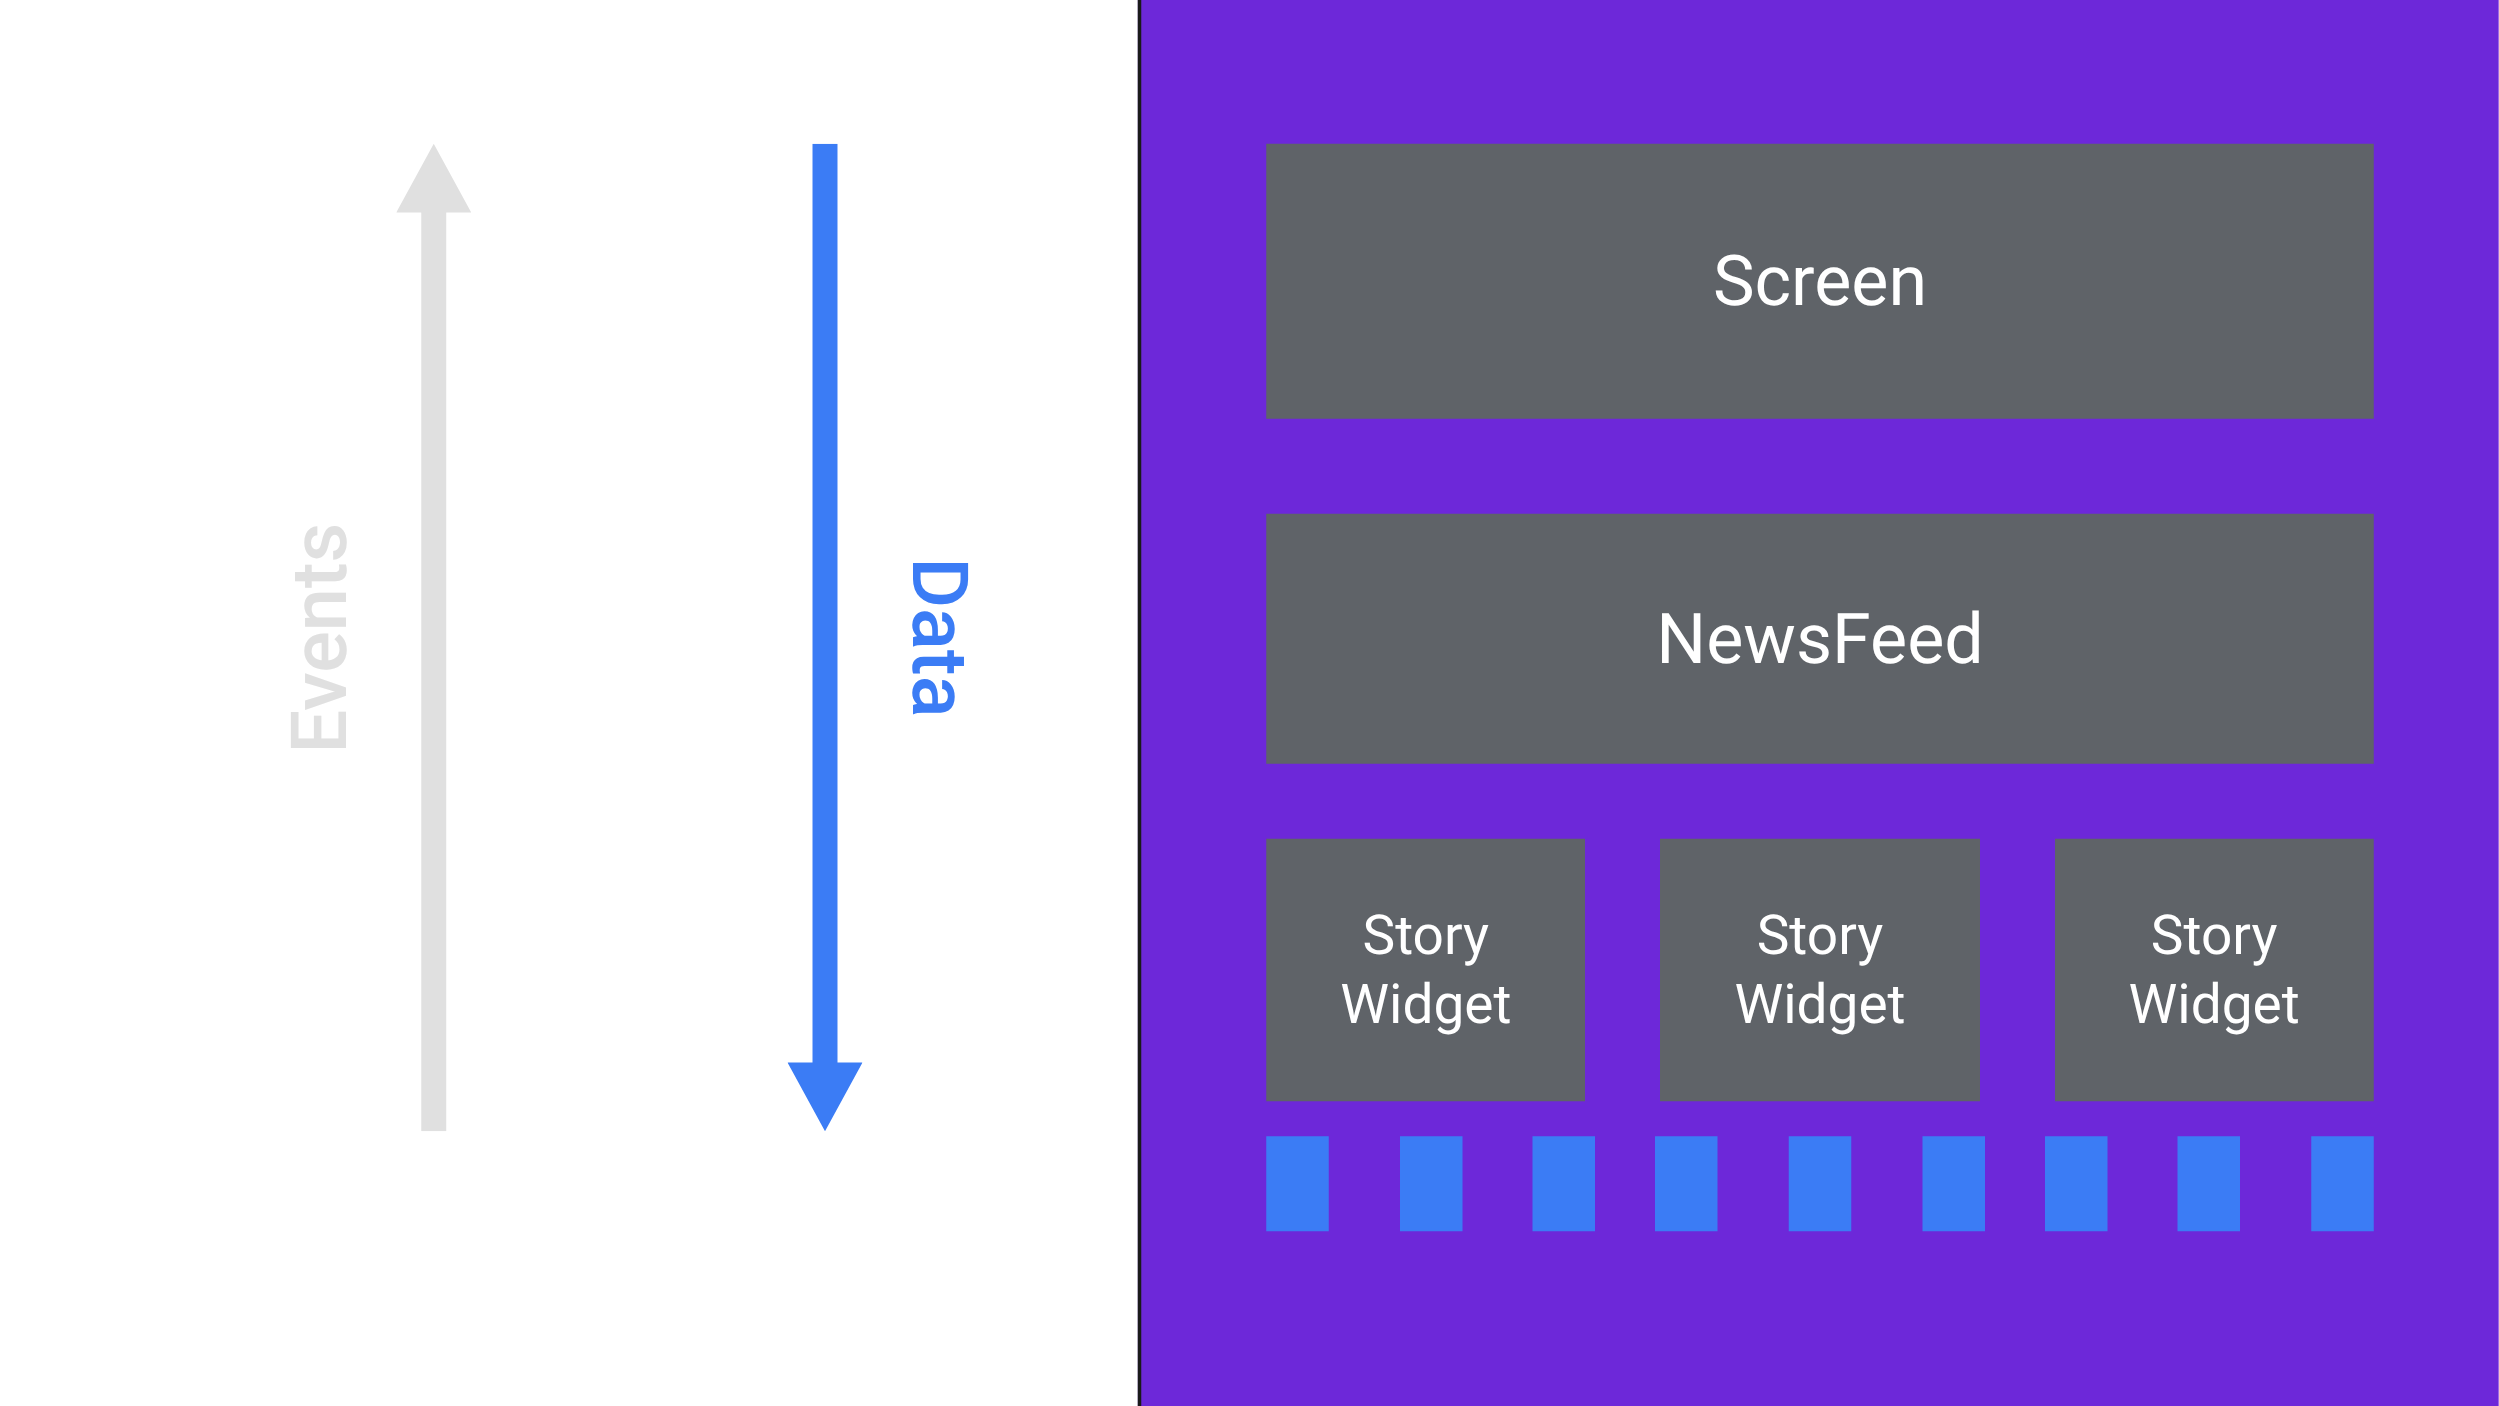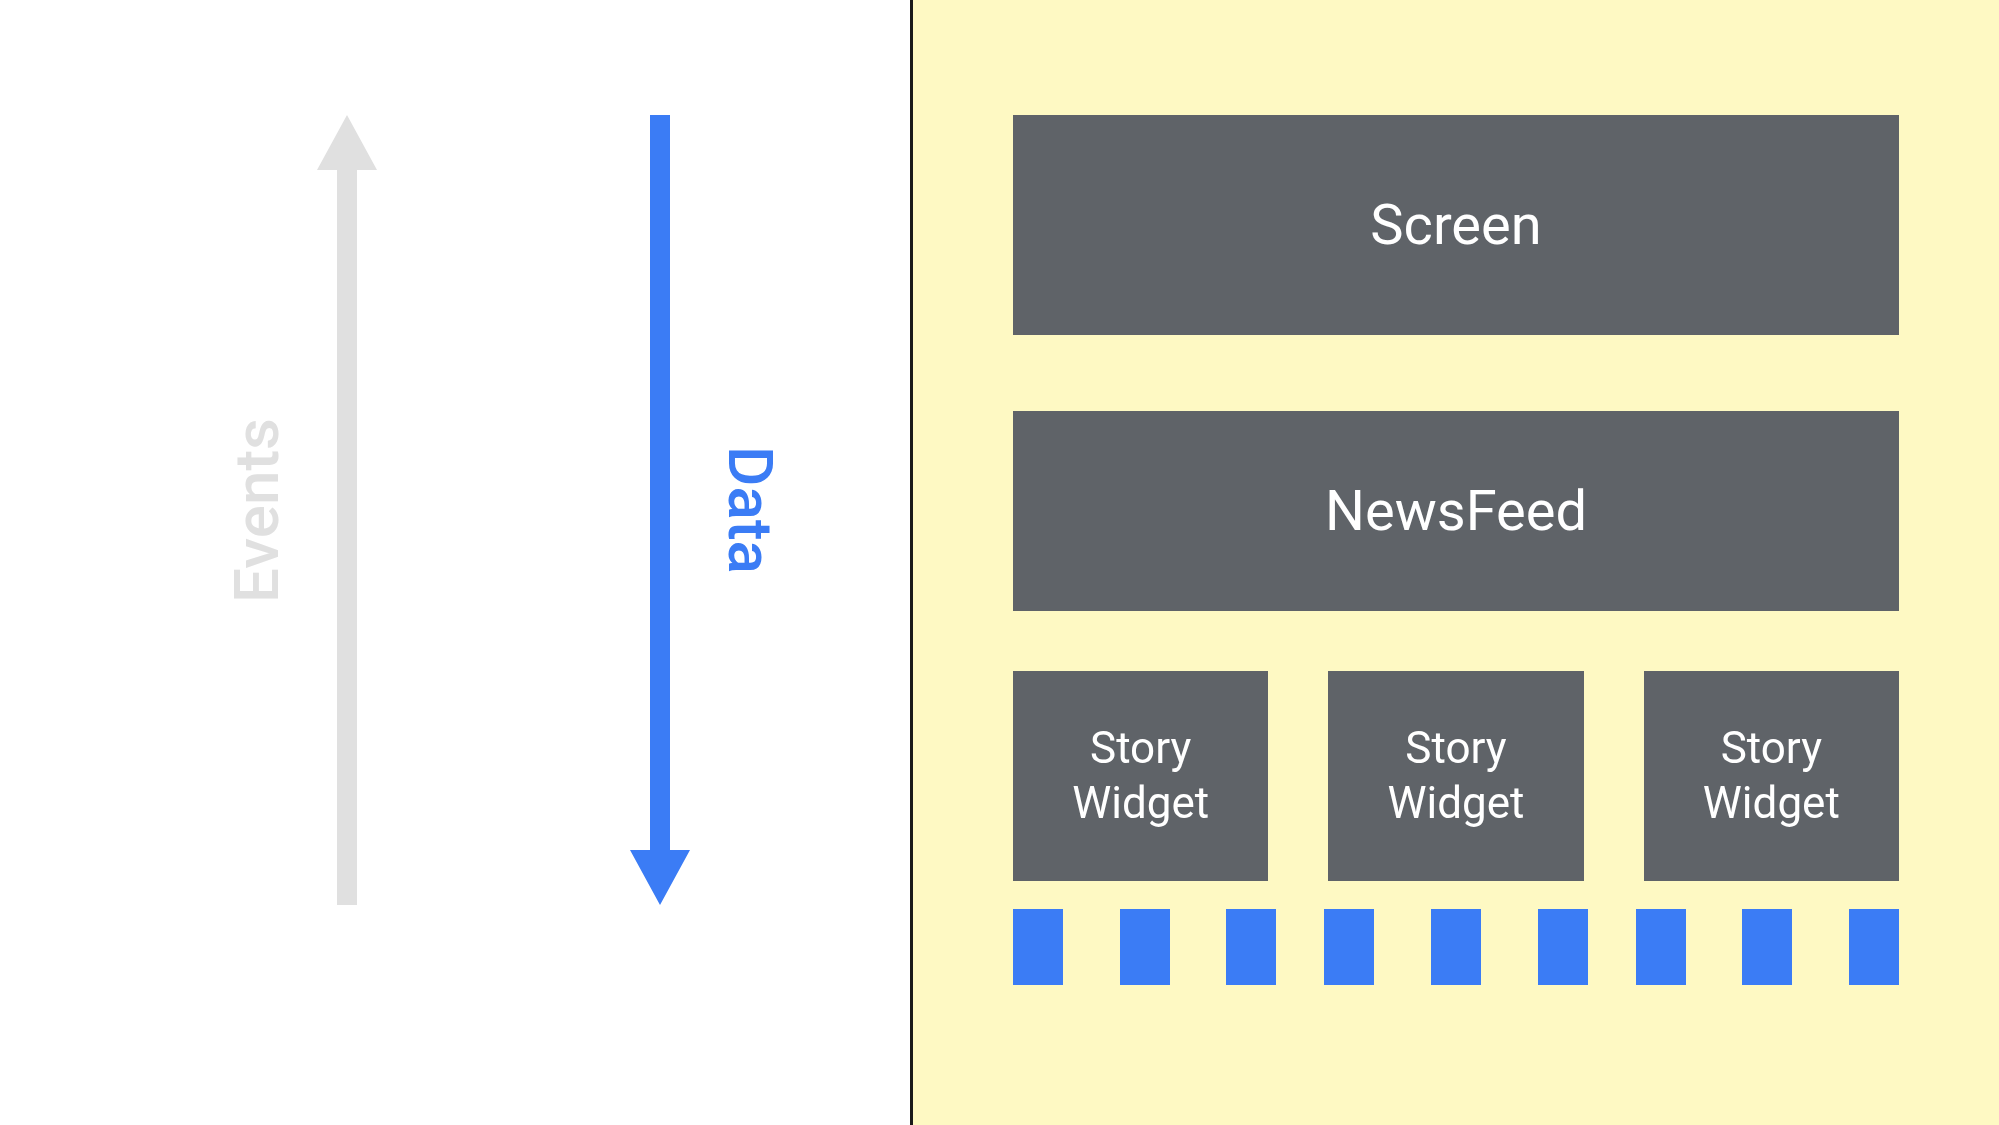--- a/index.html
+++ b/index.html
@@ -16,21 +16,21 @@
     }
     .left-panel {
       width: 910px;
       height: 100%;
       background: #ffffff;
       position: relative;
     }
     .right-panel {
       width: 1089px;
       height: 100%;
-      background: #fef9c3;
+      background: #6d28d9;
       border-left: 3px solid #1a1a1a;
       padding: 115px 100px 120px 100px;
       display: flex;
       flex-direction: column;
     }
     
     .arrow-group {
       position: absolute;
       display: flex;
       align-items: center;

